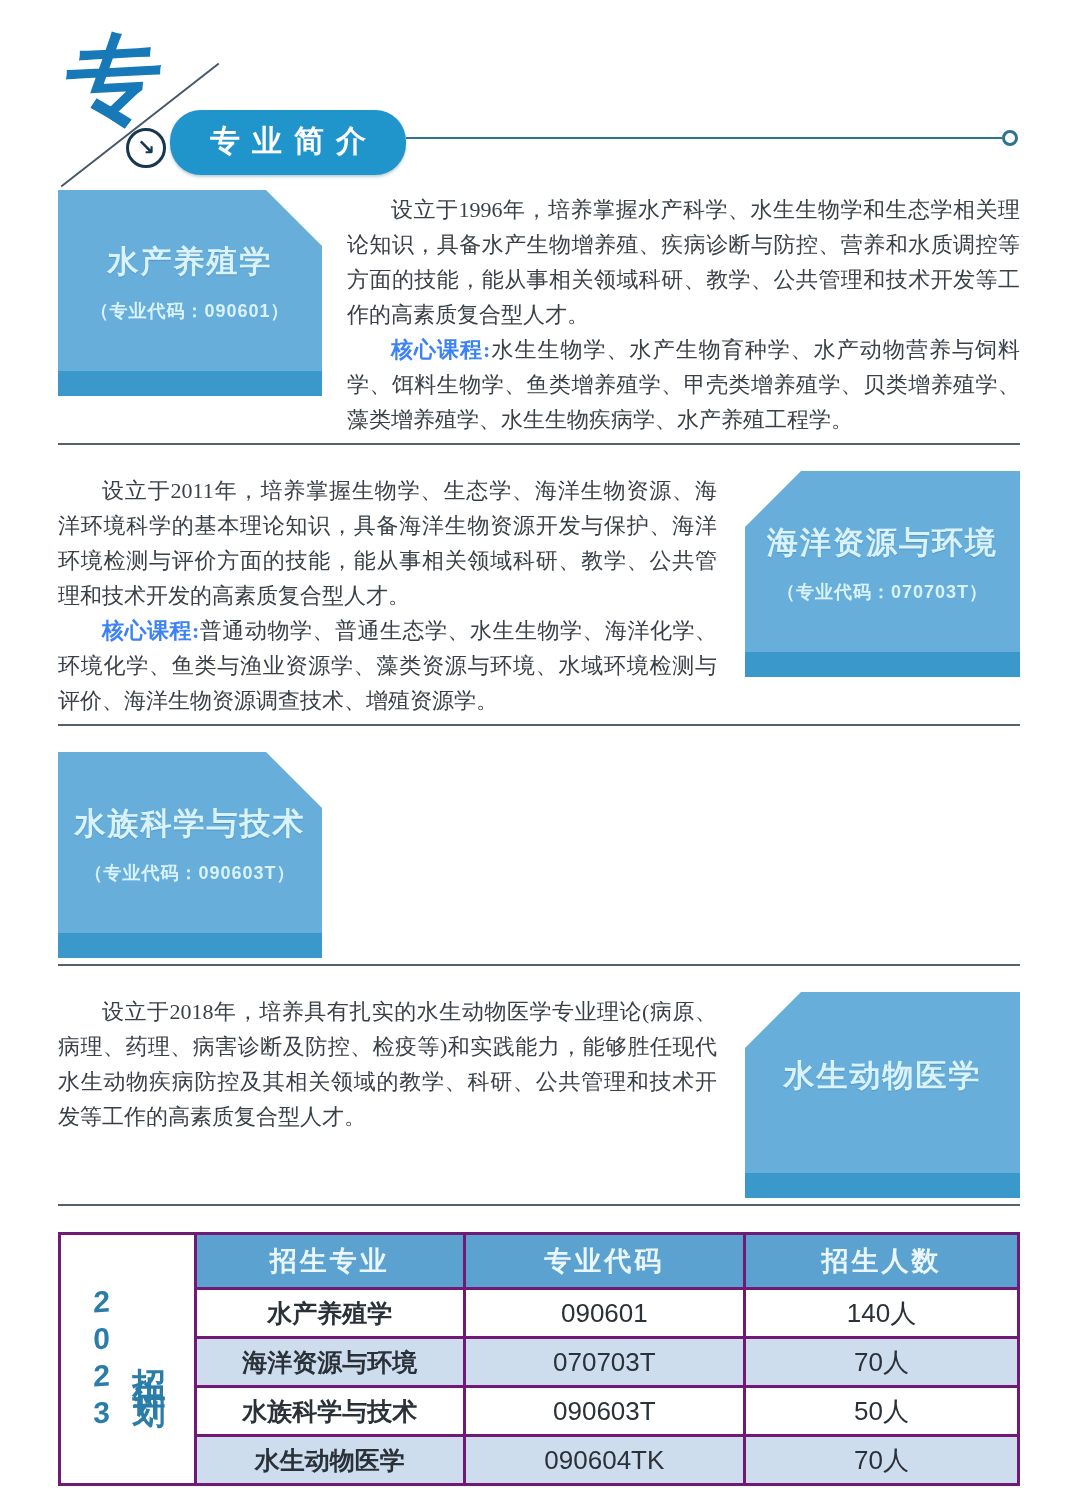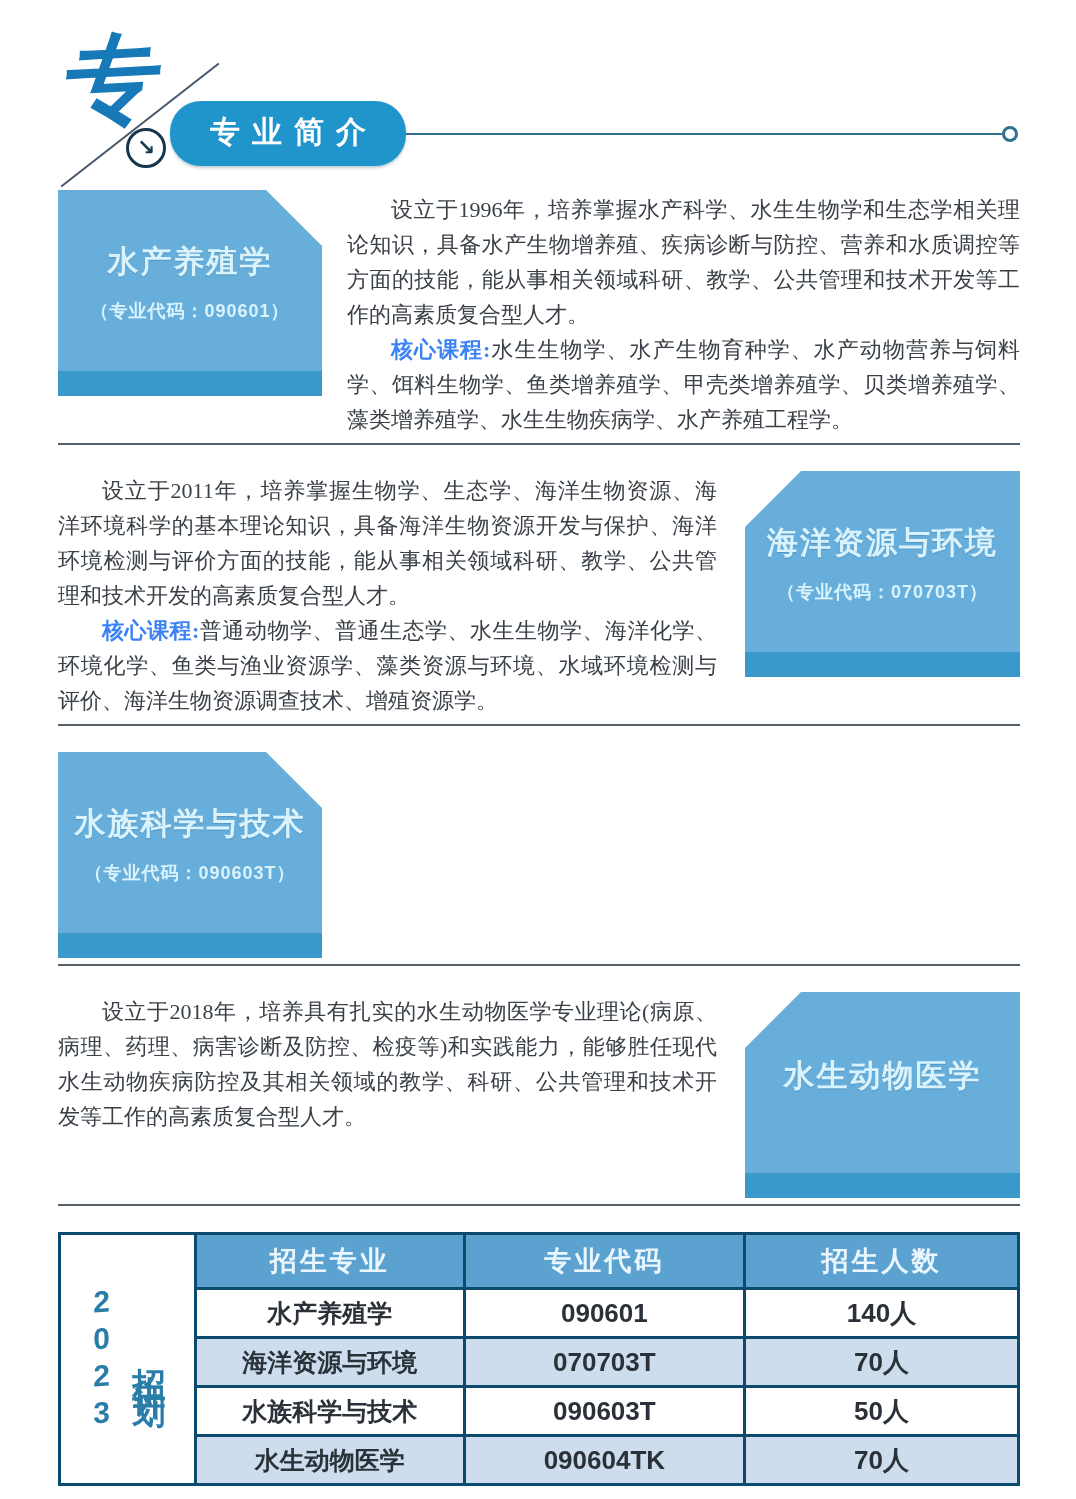--- a/index.html
+++ b/index.html
@@ -24,21 +24,21 @@
   .logo-arrow {
     position:absolute; left:74px; top:92px; width:40px; height:40px;
     border:3px solid #17374e; border-radius:50%;
     display:flex; align-items:center; justify-content:center;
     font-size:22px; font-weight:bold; color:#17374e; background:#ffffff;
   }
   .title-row { position:absolute; left:112px; right:2px; top:57px; display:flex; align-items:center; }
   .title-pill {
     background:#2095cb; color:#ffffff; font-weight:bold; font-size:30px;
     letter-spacing:12px; padding:11px 28px 13px 40px; border-radius:31px;
-    white-space:nowrap; box-shadow:0 2px 3px rgba(0,60,90,0.25);
+    white-space:nowrap; box-shadow:0 2px 3px rgba(0,60,90,0.25);margin-top:9px;
   }
   .title-line { flex:1; height:2px; background:#2e7390; }
   .title-dot { width:16px; height:16px; border:3px solid #2e7390; border-radius:50%; background:#ffffff; flex-shrink:0; }
 
   
   .section { display:flex; align-items:flex-start; }
   .section.card-left  { gap:25px; }
   .section.card-right { gap:28px; }
   .rule { height:2px; background:#55616b; margin:6px 0 26px 0; }
 
@@ -55,40 +55,40 @@
   .card .strip { position:absolute; left:0; right:0; bottom:0; height:25px; background:#3a98ca; }
   .card-title { font-size:31px; font-weight:bold; letter-spacing:2px; margin-bottom:16px; text-shadow:0 1px 1px rgba(20,80,120,0.25); }
   .card-code  { font-size:18px; font-weight:bold; letter-spacing:1px; }
 
   .section-text { flex:1; font-size:22px; line-height:35px; color:#3a4047; text-align:justify; margin-top:2px;font-family:Liberation Serif, serif; }
   .section-text p { text-indent:2em; }
   .core-label { color:#3b82f6; font-weight:bold; }
 
   
   .plan-table { width:962px; border-collapse:collapse; margin-top:2px; }
-  .plan-table th, .plan-table td { border:3px solid #0c4a6e;margin-top:28px; }
+  .plan-table th, .plan-table td { border:3px solid #701a75;margin-top:28px; }
   .side-cell { width:136px; background:#ffffff; vertical-align:middle; }
   .side-wrap { display:flex; align-items:center; justify-content:center; gap:8px; }
   .v-year {
     writing-mode:vertical-lr; text-orientation:upright;
     font-size:30px; font-weight:bold; color:#2a7da9; letter-spacing:4px;
     transform:skew(0deg,-4deg);
   }
   .v-label {
     writing-mode:vertical-lr; text-orientation:upright;
     font-size:33px; font-weight:bold; color:#2a7da9; letter-spacing:9px;
   }
   .plan-table th.col {
     background:#5ba2d1; color:#eaf6fd; font-size:27px; font-weight:bold;
     height:55px; letter-spacing:3px;
   }
   .plan-table td.cell {
     text-align:center; font-size:25px; font-weight:bold; color:#2b3138; height:49px;
   }
-  .plan-table td.num { font-weight:bold; font-size:26px; }
+  .plan-table td.num { font-weight:normal; font-size:26px; }
   .plan-table tr.alt td.cell { background:#cdddee; }
   .col-major { width:270px; }
   .col-code  { width:281px; }
   .col-count { width:275px; }
 </style>
 </head>
 <body>
 
 <div class="page">
 

